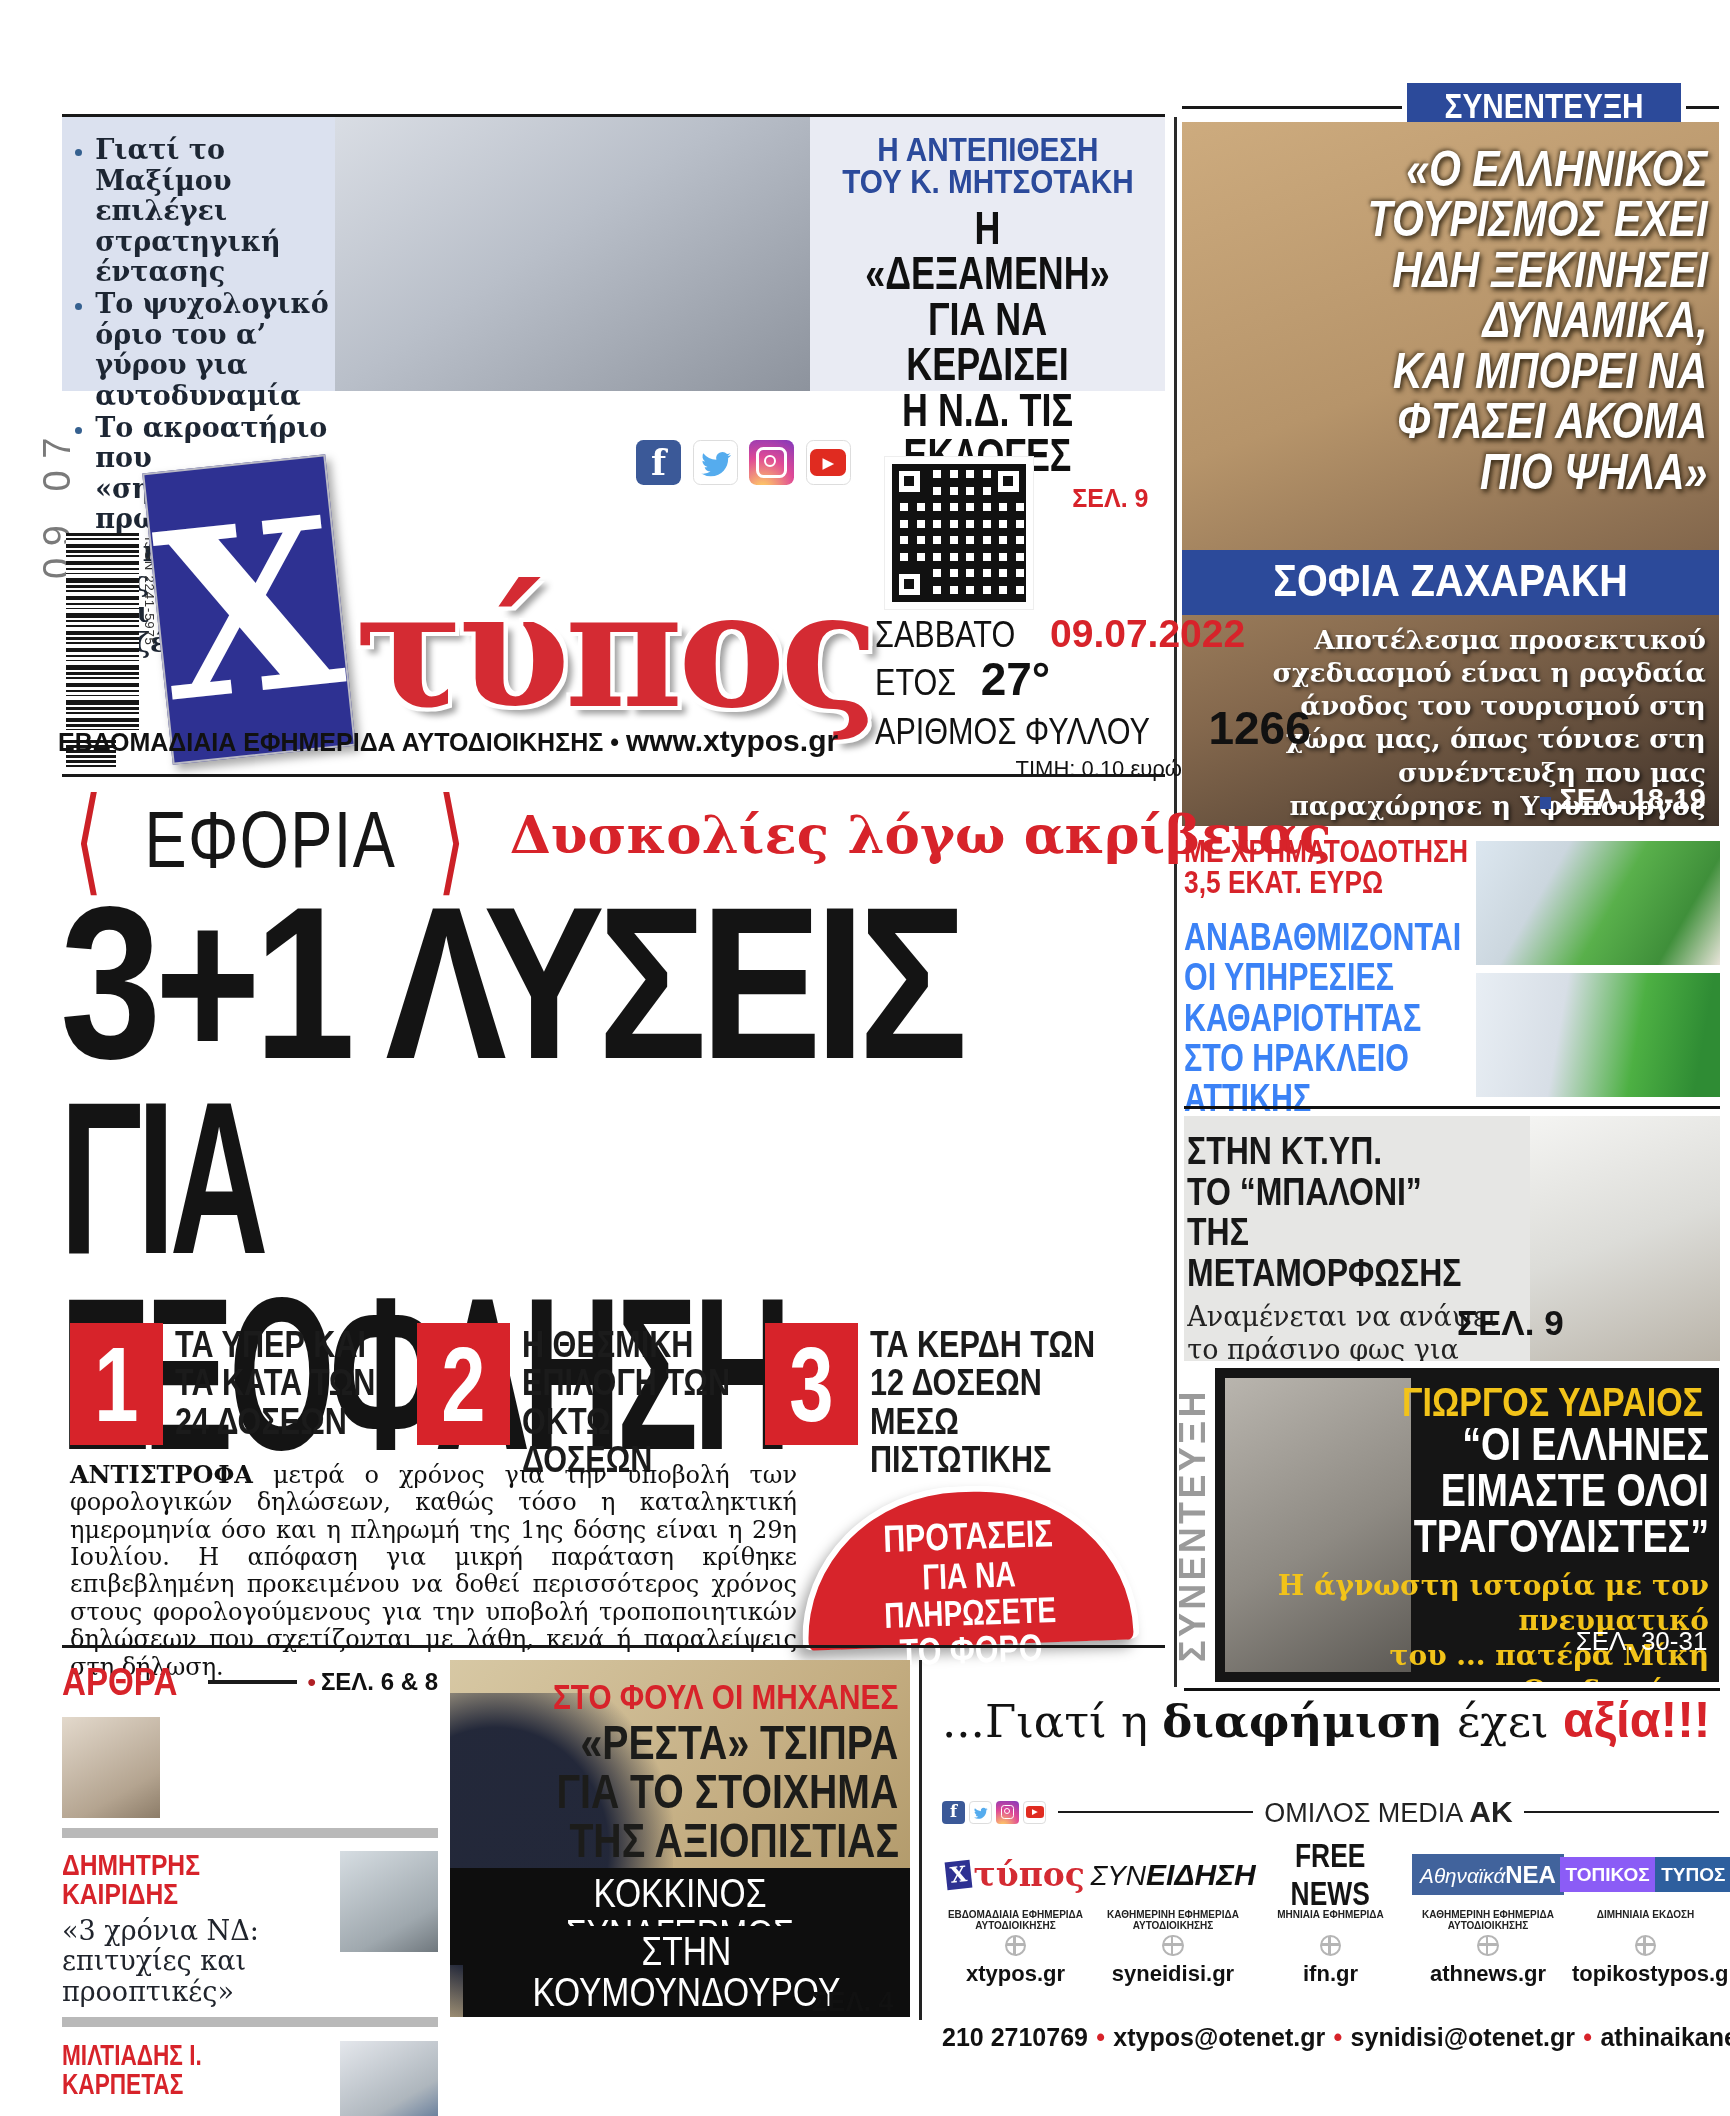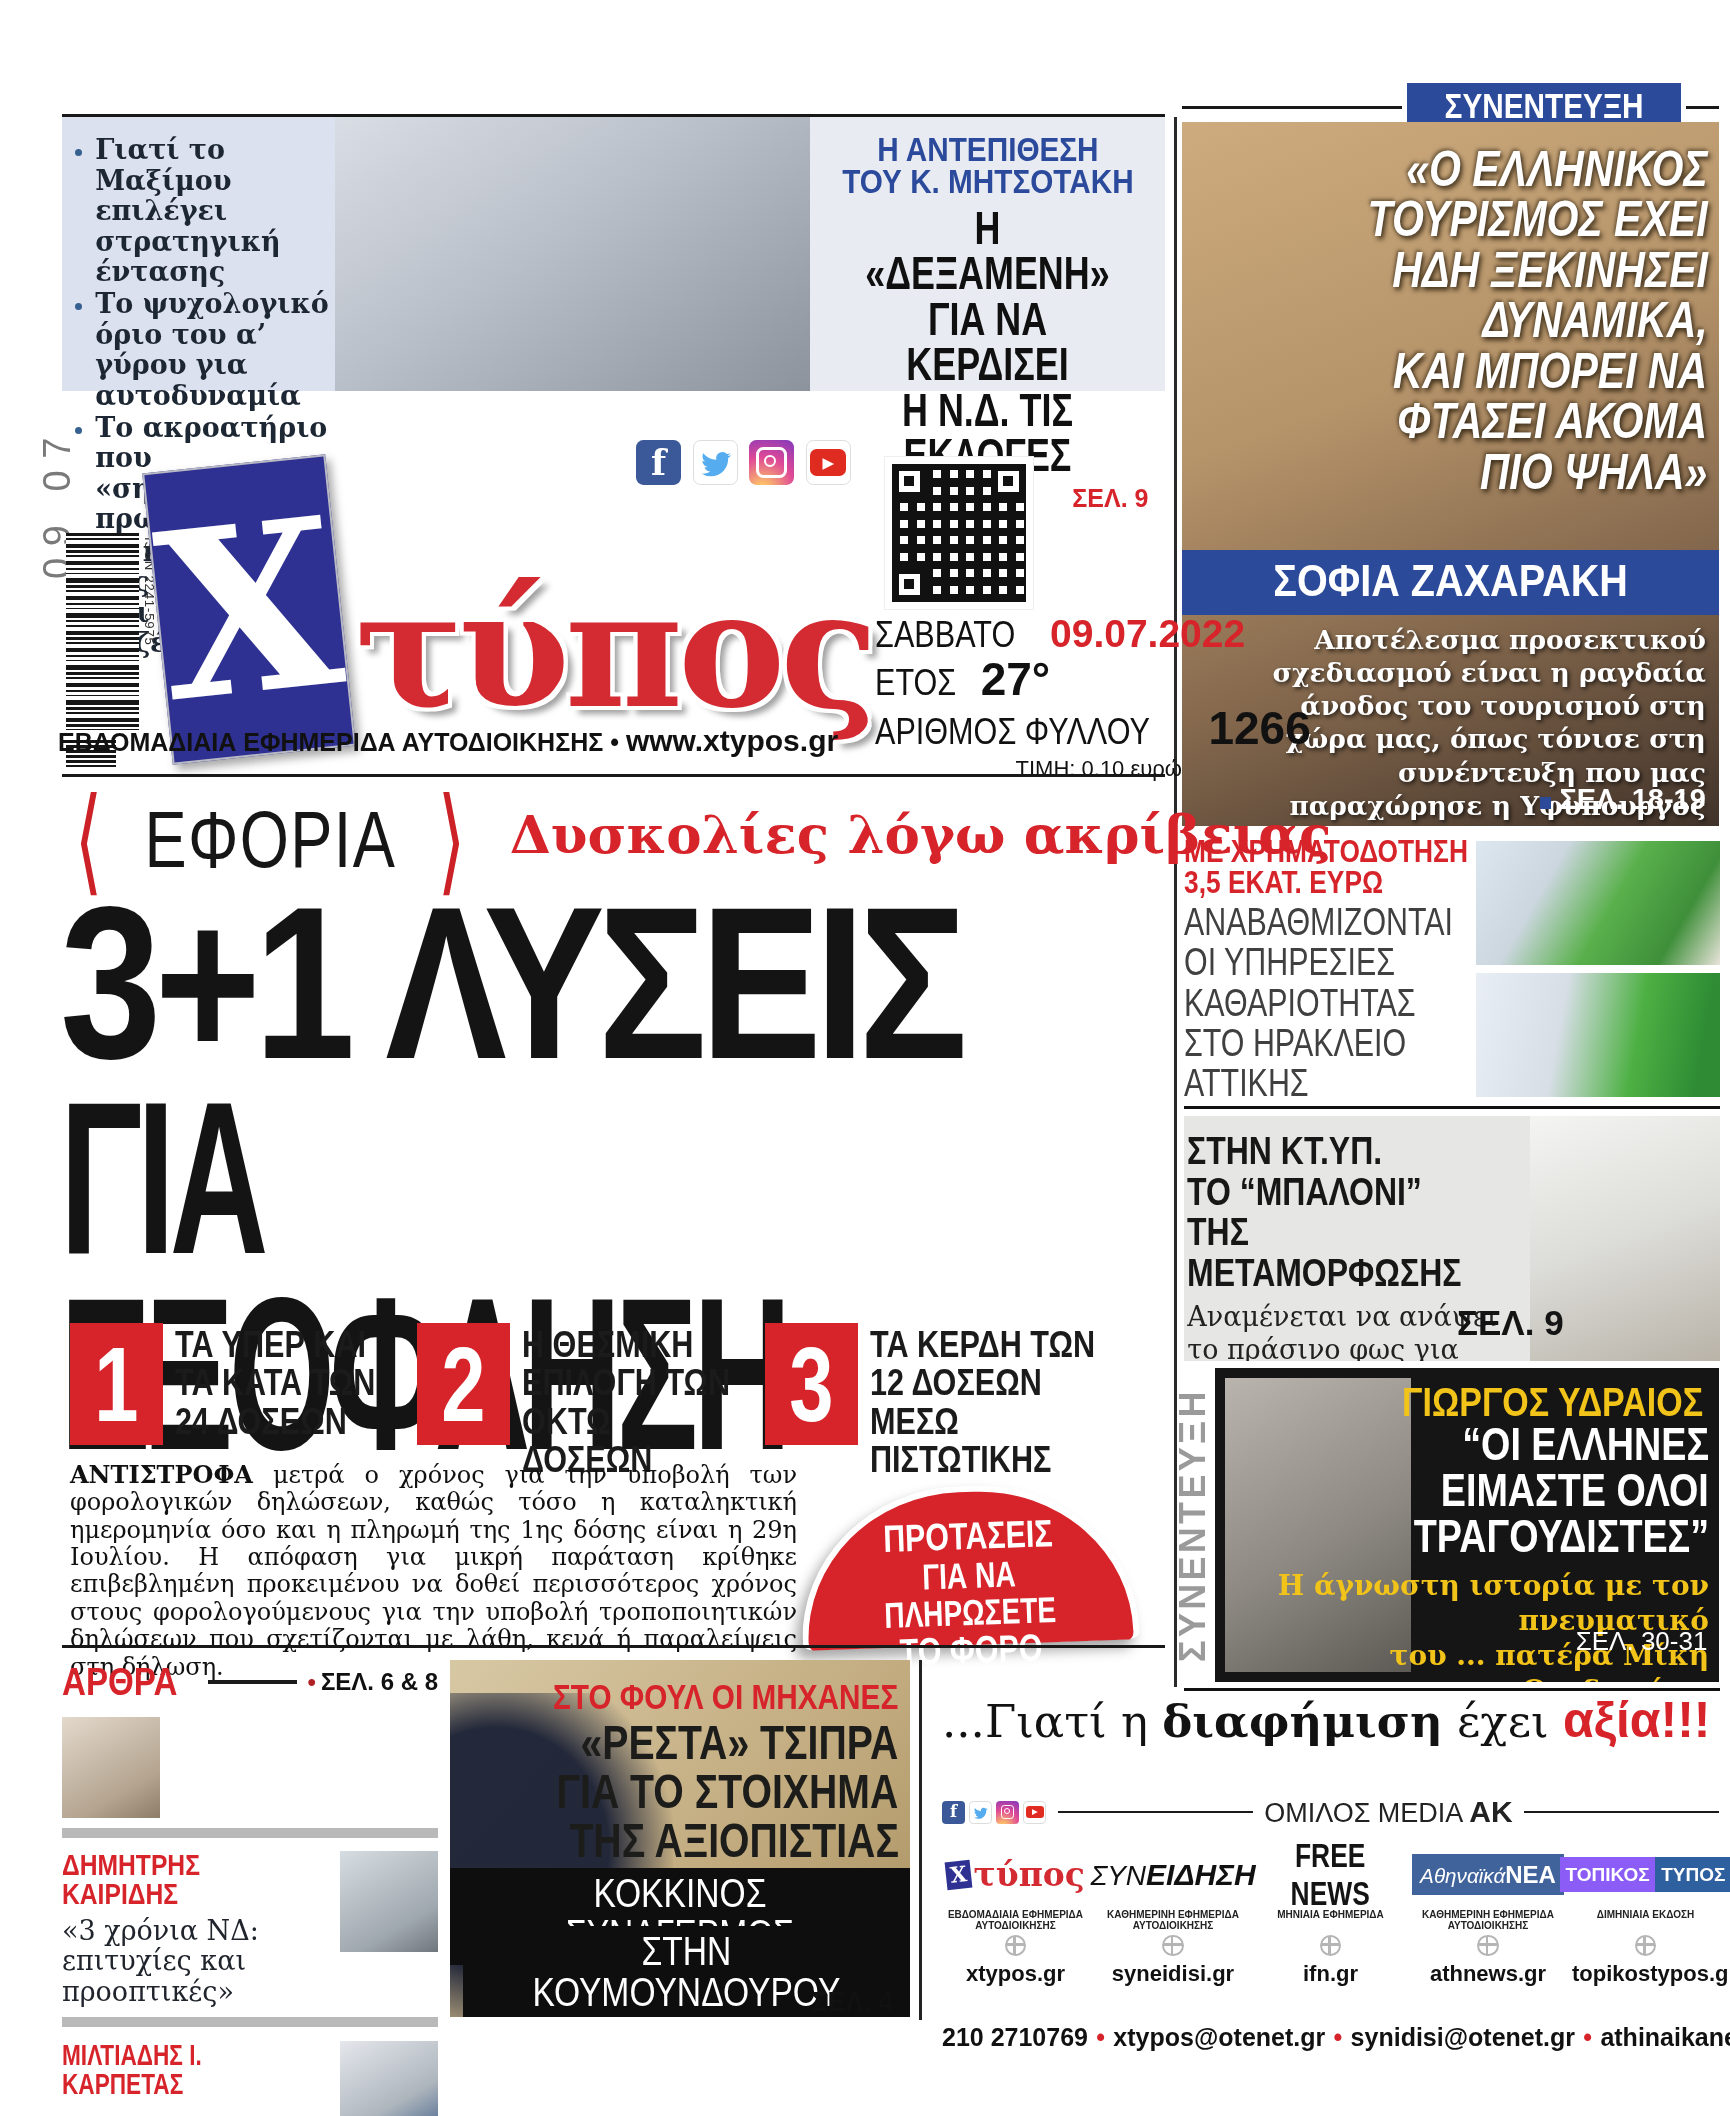--- a/index.html
+++ b/index.html
@@ -170,21 +170,21 @@
   .globe{width:21.5px;height:21.5px;border-radius:50%;margin:3.3px auto 0;border:2.5px solid #b5b5b5;position:relative;box-sizing:border-box;}
   .globe::before{content:"";position:absolute;left:0;right:0;top:6.6px;height:2.5px;background:#b5b5b5;}
   .globe::after{content:"";position:absolute;left:6.6px;top:0;bottom:0;width:2.5px;background:#b5b5b5;}
   .b-site{font-weight:bold;font-size:22px;color:#111;margin-top:5px;}
   .contact{margin-top:36px;font-weight:bold;font-size:25px;color:#111;white-space:nowrap;}
   .contact .rd{color:#d7232a;margin:0 8.3px;}
 
   
   .trucks{left:1184px;top:836px;width:536px;height:266px;}
   .tr-kick div{color:#d7232a;font-weight:bold;font-size:31px;line-height:1.0;}
-  .tr-head{margin-top:4px;width:285px;font-weight:normal;font-size:38px;line-height:1.06;color:#404040;}
+  .tr-head{margin-top:19px;width:285px;font-weight:bold;font-size:38px;line-height:1.06;color:#3b82f6;}
   .tr-page{width:273px;text-align:right;font-weight:bold;font-size:26.5px;margin-top:6.6px;}
   .tr-ph{position:absolute;right:0;width:244px;height:124px;}
   .tr-ph1{top:5px;background:linear-gradient(120deg,#dce7f0 0%,#cbd6de 30%,#59b04b 55%,#3f8f3a 80%,#e8e4da 100%);}
   .tr-ph2{top:137px;background:linear-gradient(100deg,#e8eef4 0%,#d7dee6 35%,#4db043 65%,#2f8c34 90%);}
   .trucks-rule{left:1184px;top:1106px;width:536px;height:3.3px;background:#111;}
   .balloon{left:1184px;top:1116px;width:536px;height:245px;background:#e6e6e4;overflow:hidden;}
   .ba-photo{position:absolute;right:0;top:0;width:190px;height:245px;
             background:linear-gradient(160deg,#f4f4f2 0%,#dcdcd8 50%,#b9b3a8 100%);}
   .ba-txt{padding:15px 0 0 3.3px;width:331px;}
   .ba-head div{font-weight:bold;font-size:39px;line-height:1.04;color:#171717;}

